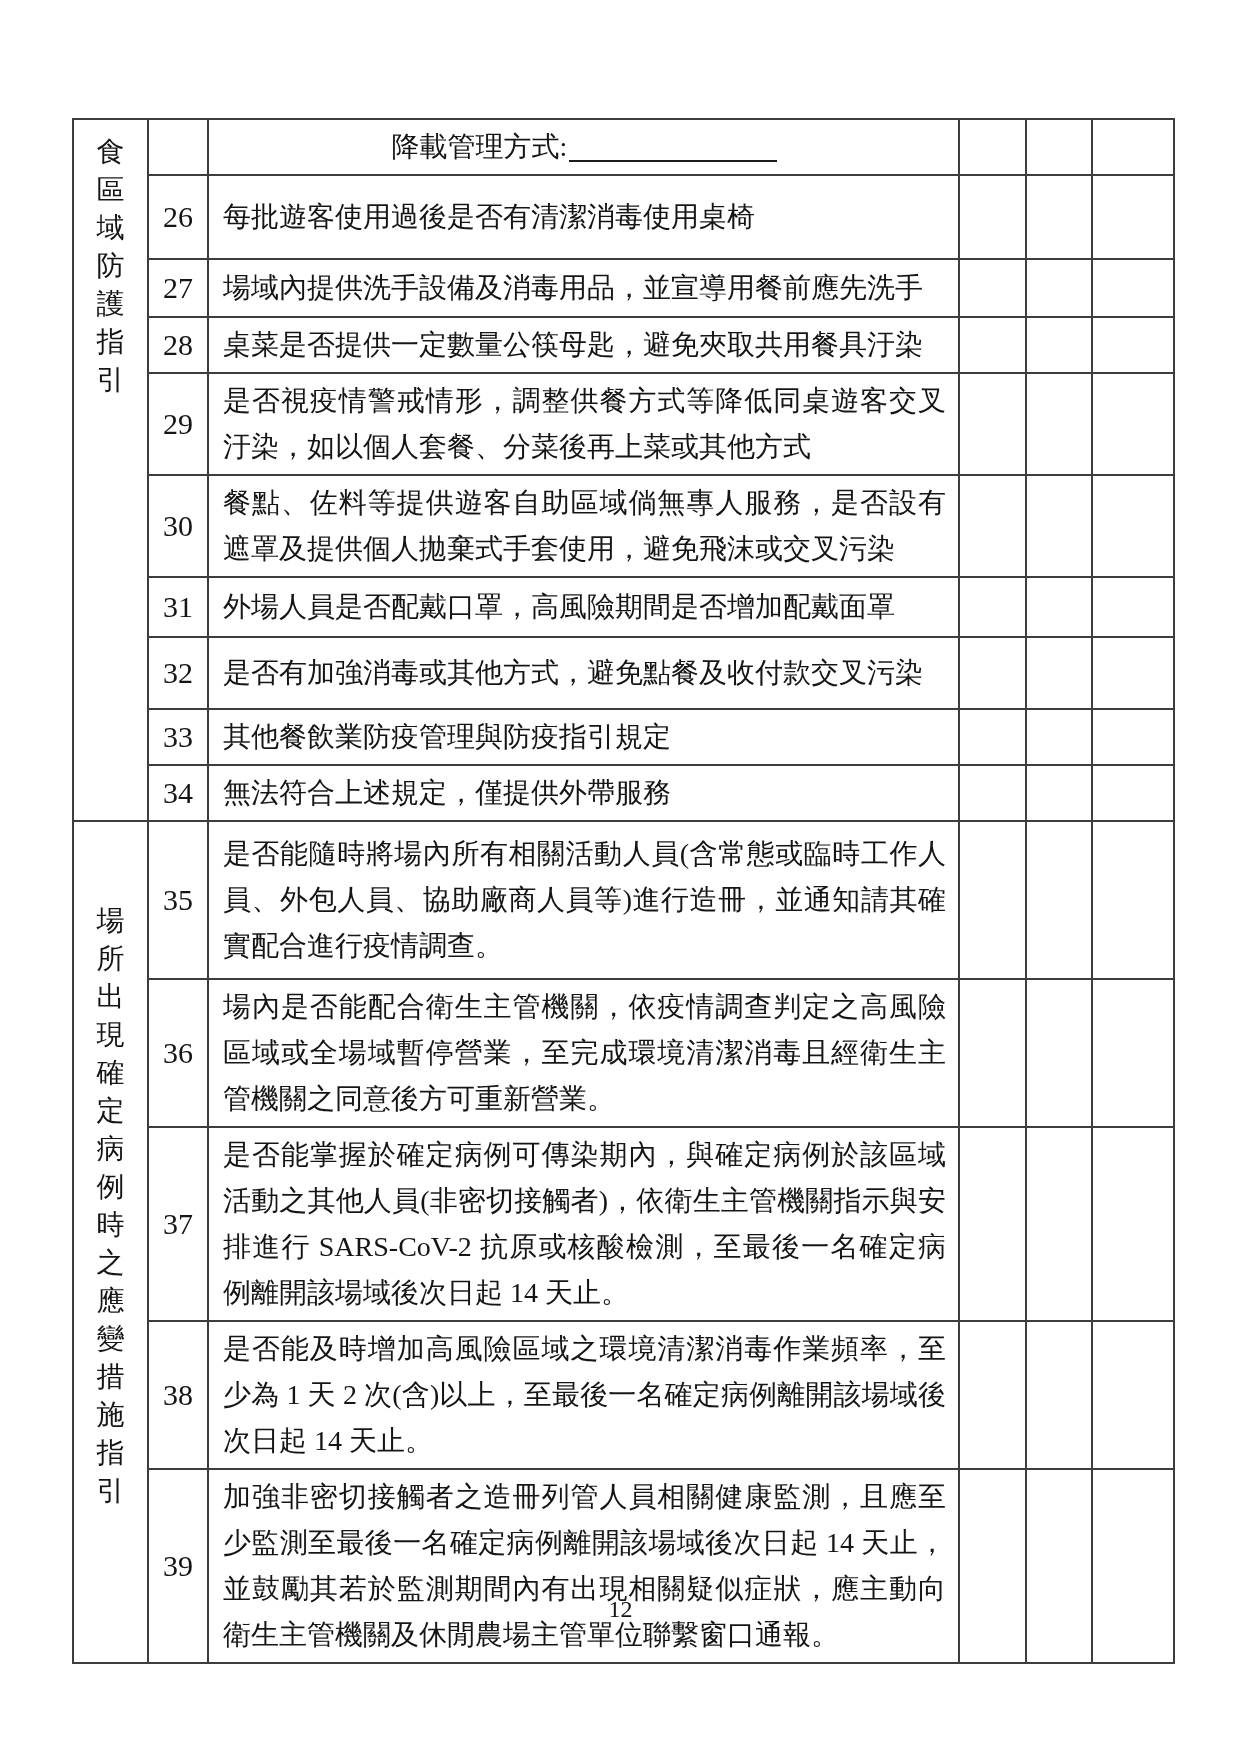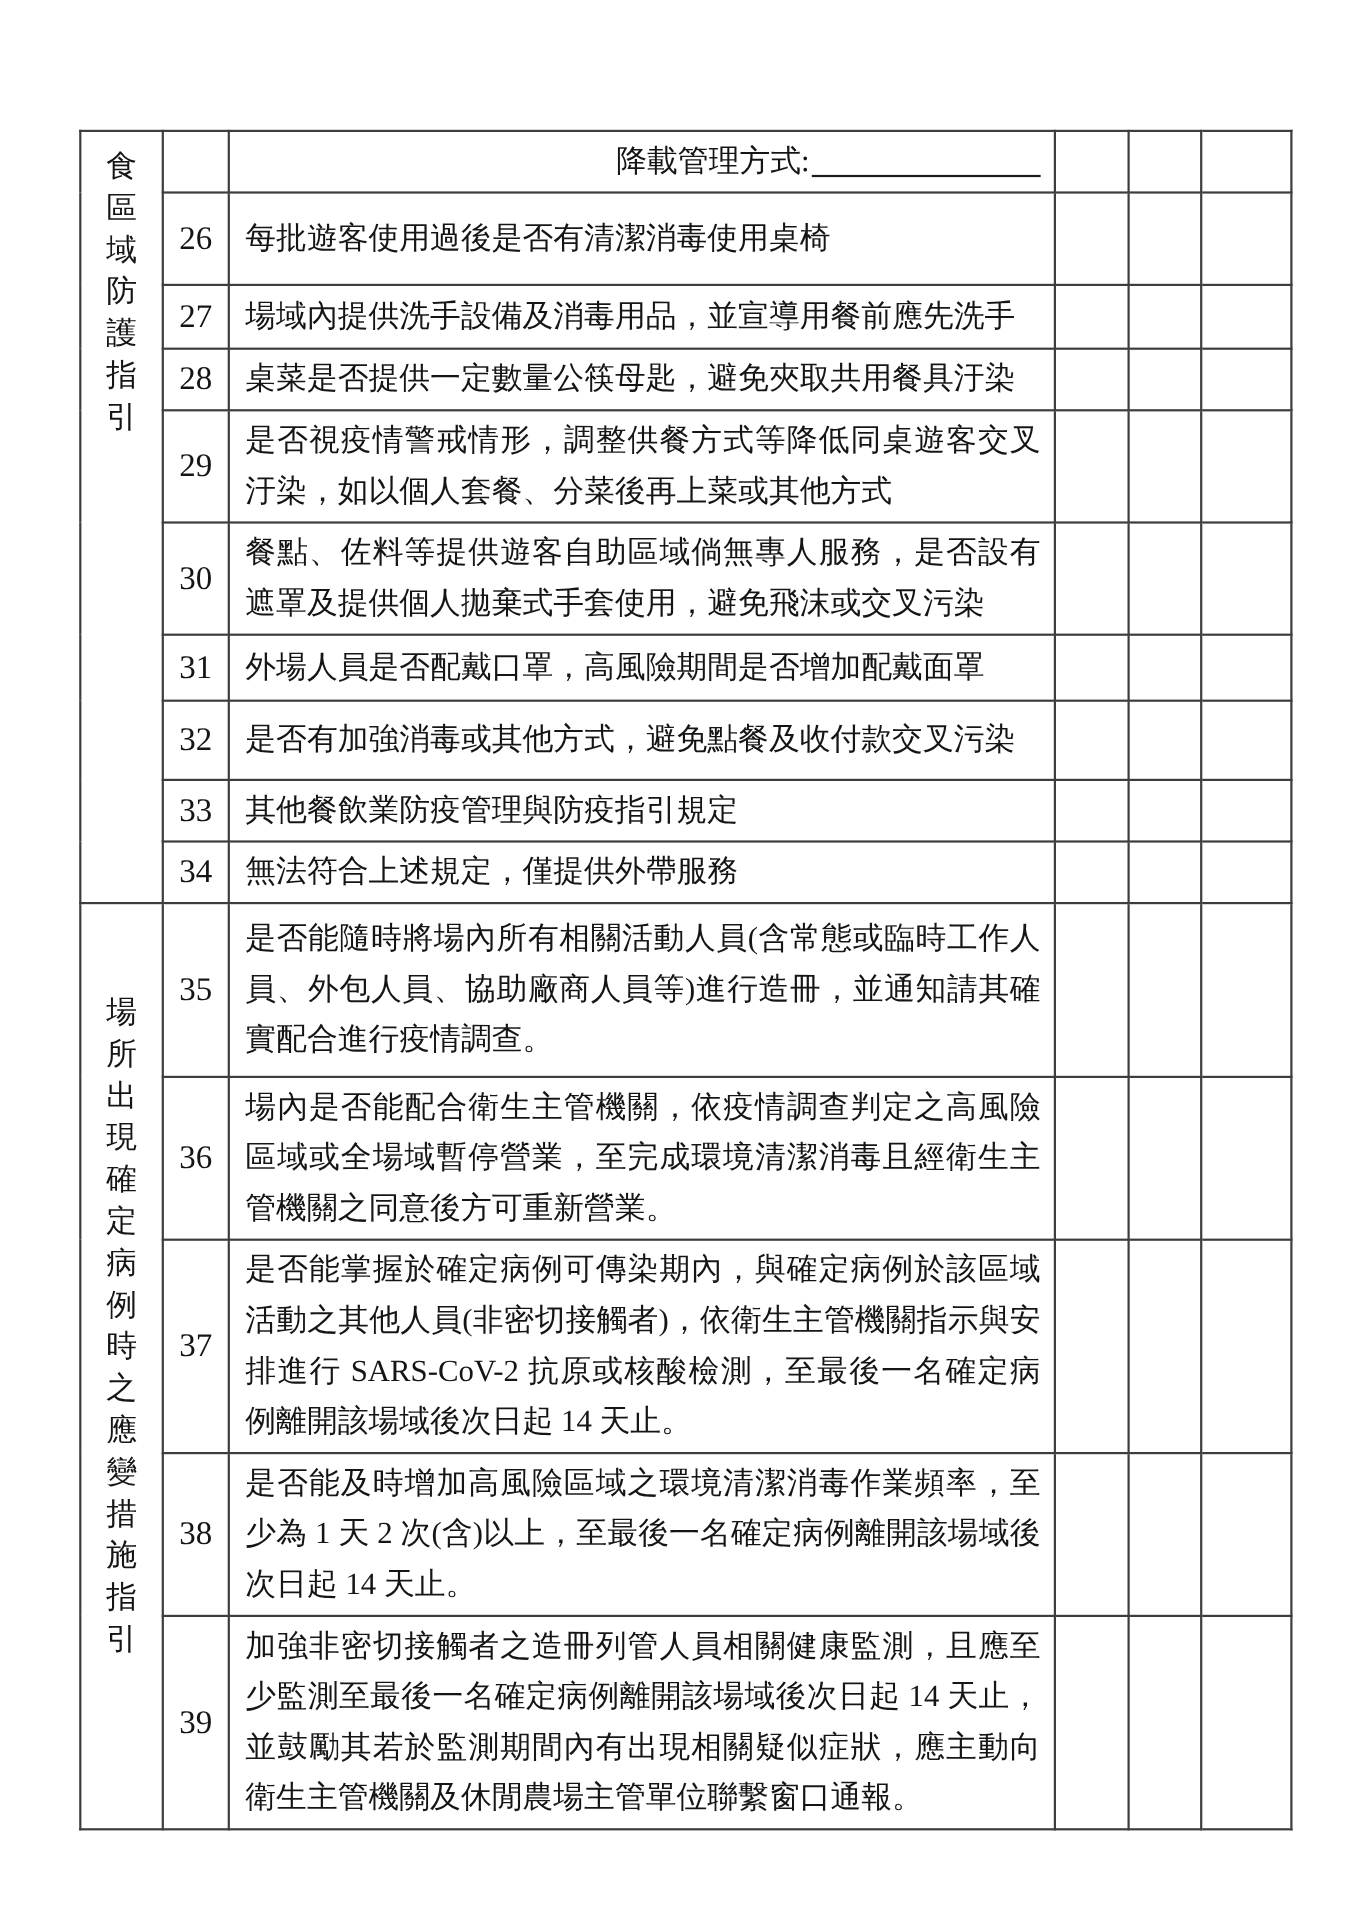--- a/index.html
+++ b/index.html
@@ -41,21 +41,21 @@
     vertical-align: middle;
     font-size: 30px;
   }
   td.content { vertical-align: middle; }
   .ctext {
     font-size: 28px;
     line-height: 46px;
     text-align: justify;
     padding: 4px 12px 4px 14px;
   }
-  .ctext.noj { text-align: right; }
+  .ctext.noj { text-align: center; }
   .blankline {
     display: inline-block;
     width: 208px;
     height: 0;
     border-bottom: 2px solid #1c1c1c;
     vertical-align: -6px;
     margin-left: 2px;
   }
   .page-number {
     position: absolute;
@@ -241,13 +241,14 @@
           <td class="num">39</td>
           <td class="content">
             <div class="ctext">加強非密切接觸者之造冊列管人員相關健康監測，且應至少監測至最後一名確定病例離開該場域後次日起 14 天止，並鼓勵其若於監測期間內有出現相關疑似症狀，應主動向衛生主管機關及休閒農場主管單位聯繫窗口通報。</div>
           </td>
           <td class="check"></td>
           <td class="check"></td>
           <td class="check"></td>
         </tr>
       </tbody>
   </table>
+  <div class="page-number">12</div>
 </div>
 
 </body></html>

